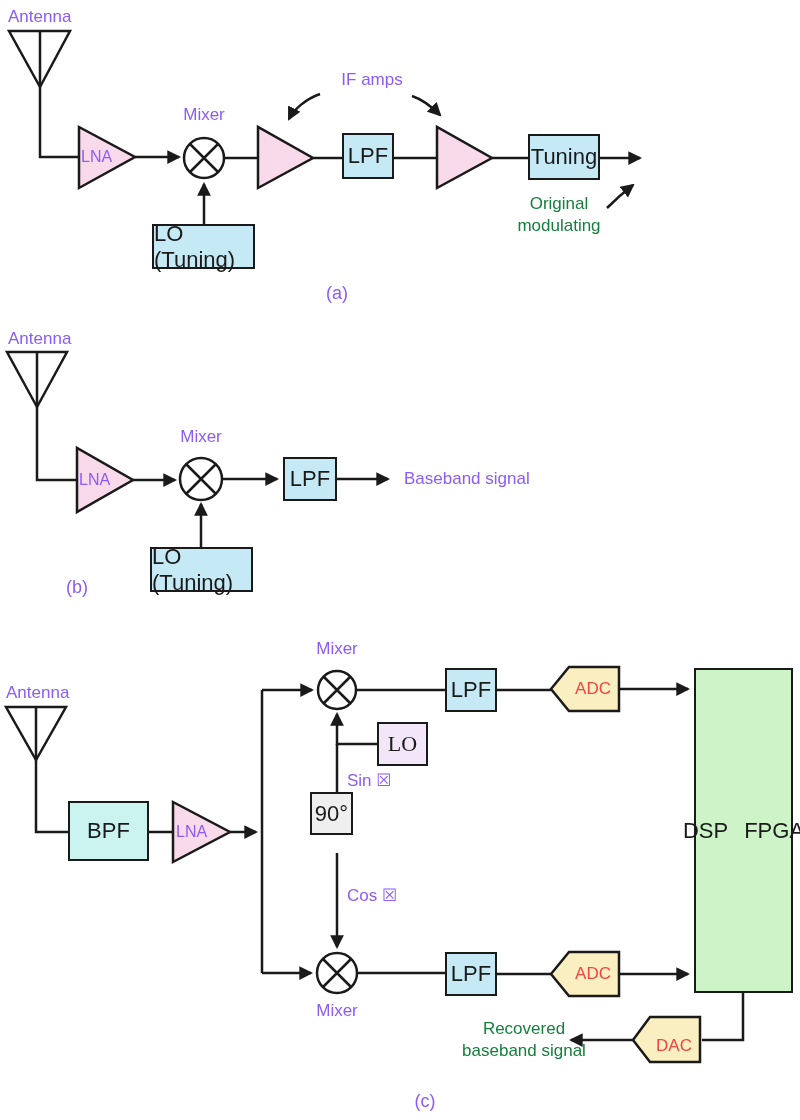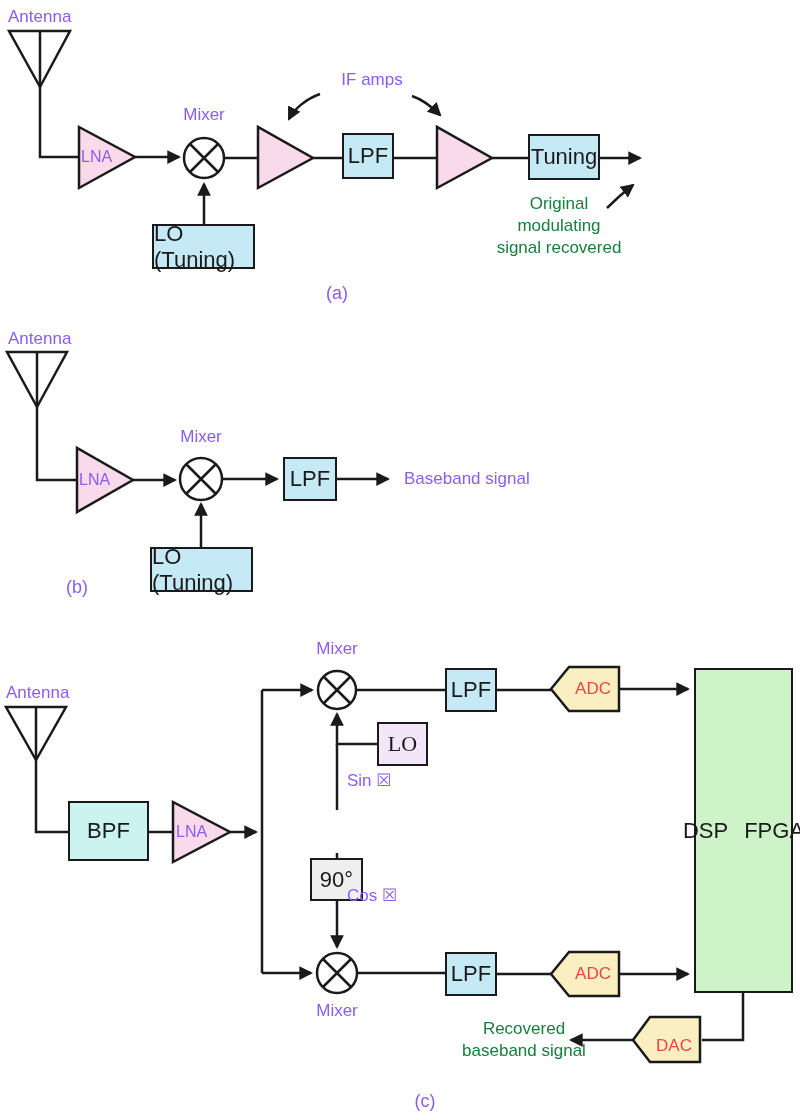--- a/index.html
+++ b/index.html
@@ -139,21 +139,20 @@
   </div>
   <div class="box blue" style="left:528px; top:134px; width:72px; height:46px;">
     <span>Tuning</span>
   </div>
   <div class="box blue" style="left:152px; top:224px; width:103px; height:45px;">
     <span>LO (Tuning)</span>
   </div>
   <div class="note" style="left:474px; top:193px; width:170px;">
     <div>Original</div>
     <div>modulating</div>
-    <div>signal recovered</div>
   </div>
   <div class="lbl cap ctr" style="left:312px; top:283px; width:50px;">(a)</div>
 
   <div class="lbl" style="left:8px; top:329px;">Antenna</div>
   <div class="lbl small" style="left:79px; top:470px;">LNA</div>
   <div class="lbl ctr" style="left:161px; top:427px; width:80px;">Mixer</div>
   <div class="box blue" style="left:283px; top:457px; width:54px; height:44px;">
     <span>LPF</span>
   </div>
   <div class="box blue" style="left:150px; top:547px; width:103px; height:45px;">
@@ -165,21 +164,21 @@
   <div class="lbl" style="left:6px; top:683px;">Antenna</div>
   <div class="box cyan" style="left:68px; top:801px; width:81px; height:60px;">
     <span>BPF</span>
   </div>
   <div class="lbl small" style="left:176px; top:822px;">LNA</div>
   <div class="lbl ctr" style="left:297px; top:639px; width:80px;">Mixer</div>
   <div class="box lavender" style="left:377px; top:722px; width:51px; height:44px;font-family:Liberation Serif, serif;">
     <span>LO</span>
   </div>
   <div class="lbl" style="left:347px; top:771px;">Sin ☒</div>
-  <div class="box gray" style="left:310px; top:858px; width:53px; height:43px;">
+  <div class="box gray" style="left:310px; top:792px; width:43px; height:43px;">
     <span>90°</span>
   </div>
   <div class="lbl" style="left:347px; top:886px;">Cos ☒</div>
   <div class="lbl ctr" style="left:297px; top:1001px; width:80px;">Mixer</div>
   <div class="box blue" style="left:445px; top:668px; width:52px; height:44px;">
     <span>LPF</span>
   </div>
   <div class="box blue" style="left:445px; top:952px; width:52px; height:44px;">
     <span>LPF</span>
   </div>

